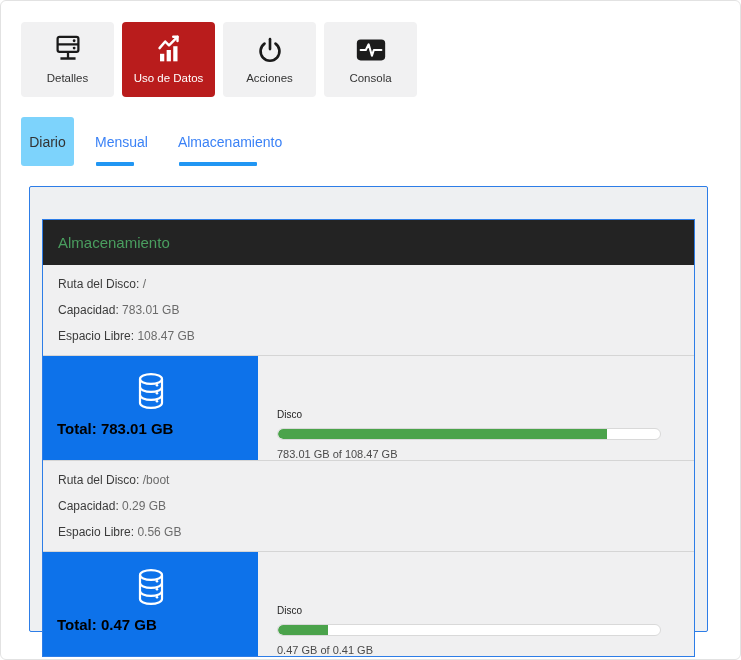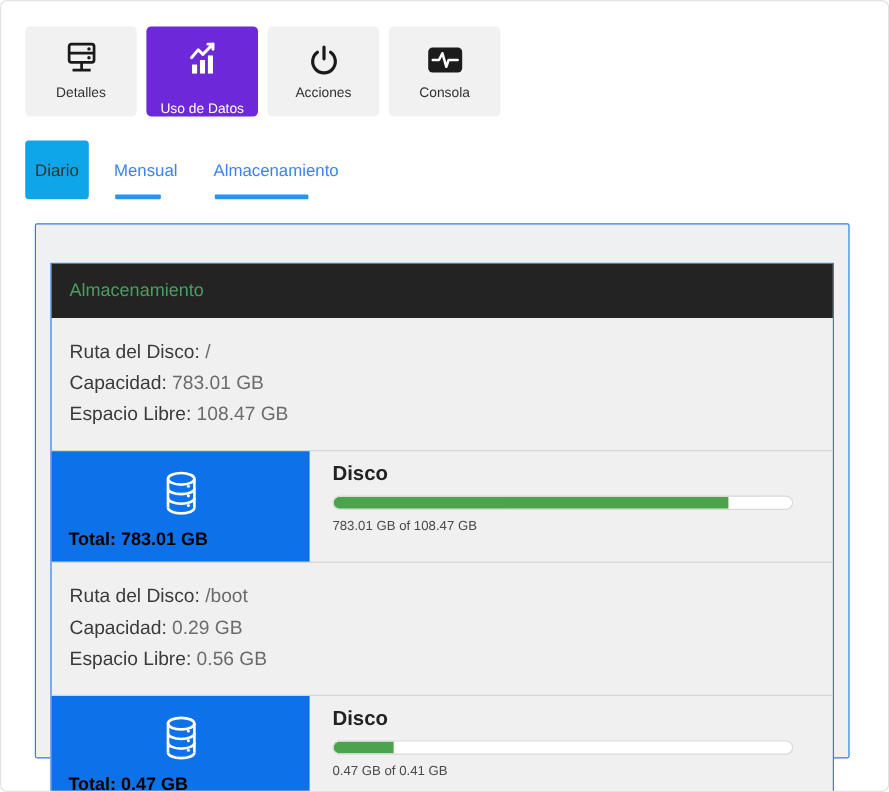--- a/index.html
+++ b/index.html
@@ -17,27 +17,27 @@
   
   .toolbar { display:flex; gap:8px; padding:21px 0 0 20px; }
   .tool-btn {
     width:93px; height:75px;
     background:#f1f1f2; border:none; border-radius:4px;
     display:flex; flex-direction:column; align-items:center;
     cursor:pointer; padding:0 2px;
   }
   .tool-btn .tool-icon { margin-top:11px; height:34px; display:flex; align-items:center; justify-content:center; }
   .tool-btn .tool-label { margin-top:5px; font-size:11.5px; color:#333; white-space:nowrap; }
-  .tool-btn.active { background:#6d28d9;justify-content:space-between; }
+  .tool-btn.active { background:#b91c1c; }
   .tool-btn.active .tool-label { color:#fff; }
 
   
   .tabs { display:flex; align-items:stretch; margin:20px 0 0 20px; height:49px; }
   .tab-boxed {
-    width:53px; height:49px; background:#0ea5e9; border-radius:3px;
+    width:53px; height:49px; background:#7dd3fc; border-radius:3px;
     display:flex; align-items:center; justify-content:center;
     font-size:14px; color:#333; cursor:pointer;
   }
   .tab-link {
     position:relative; display:flex; align-items:center;
     font-size:14px; color:#3b82f6; cursor:pointer;
   }
   .tab-link.tab-mensual { margin-left:21px; }
   .tab-link.tab-almacenamiento { margin-left:30px; }
   .tab-underline { position:absolute; bottom:0; left:1px; height:4px; background:#2196f3; border-radius:1px; }
@@ -56,39 +56,39 @@
     border:1px solid #2d7de7;
     background:#f0f0f1;
     width:100%;
   }
   .card-header {
     background:#232323; color:#4a9e5f;
     height:45px; line-height:45px;
     padding:0 15px; font-size:15px;
   }
 
-  .info-section { padding:16px 15px; font-size:16px; line-height:26px; }
+  .info-section { padding:6px 15px; font-size:12px; line-height:26px; }
   .info-section + .disk-row, .disk-row + .info-section { border-top:1px solid #d5d5d5; }
   .info-lbl { color:#3b3b3b; font-weight:500; }
   .info-val { color:#6b6b6b; }
 
   .disk-row { display:flex; min-height:93px; }
   .blue-box {
     width:215px; flex-shrink:0;
     background:#0d72ea;
     display:flex; flex-direction:column;
   }
   .blue-box .db-icon { margin:15px auto 0 auto; }
   .blue-box .total {
     padding-left:14px; margin-top:3px;
     font-size:15px; font-weight:bold; color:#000000;
     white-space:nowrap;
   }
   .bar-area { flex:1; padding:9px 33px 0 19px; }
-  .bar-title { font-size:17px; font-weight:bold; color:#222; margin-bottom:8px; }
+  .bar-title { font-size:10px; font-weight:normal; color:#222; margin-bottom:8px;margin-top:44px; }
   .track {
     height:12px; background:#fff;
     border:1px solid #d9d9d9; border-radius:7px;
     overflow:hidden;
   }
   .fill { height:100%; background:#4ba34b; border-radius:6px 0 0 6px; }
   .caption { font-size:11px; color:#4a4a4a; margin-top:8px; }
 </style>
 </head>
 <body>

